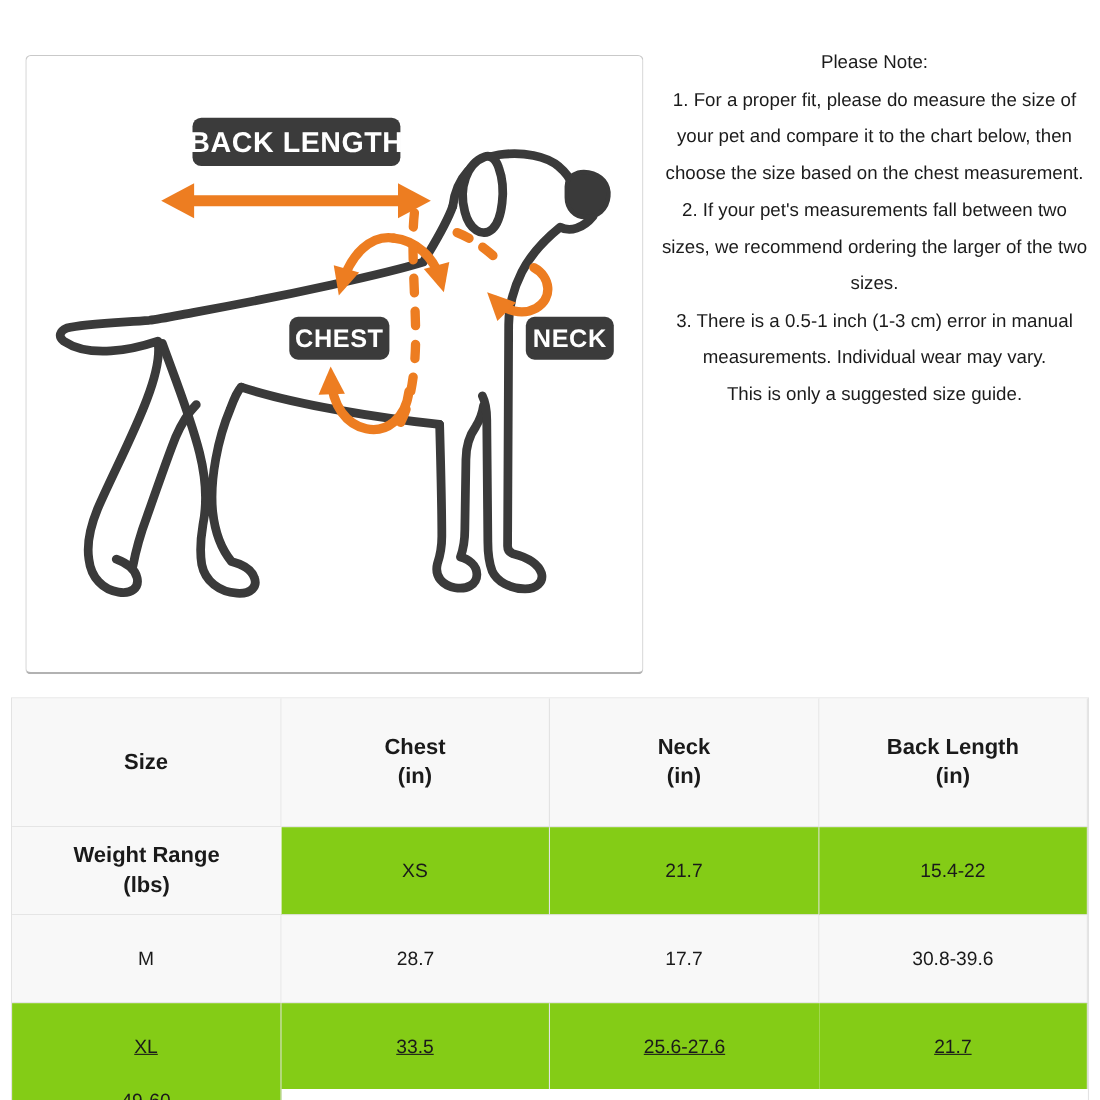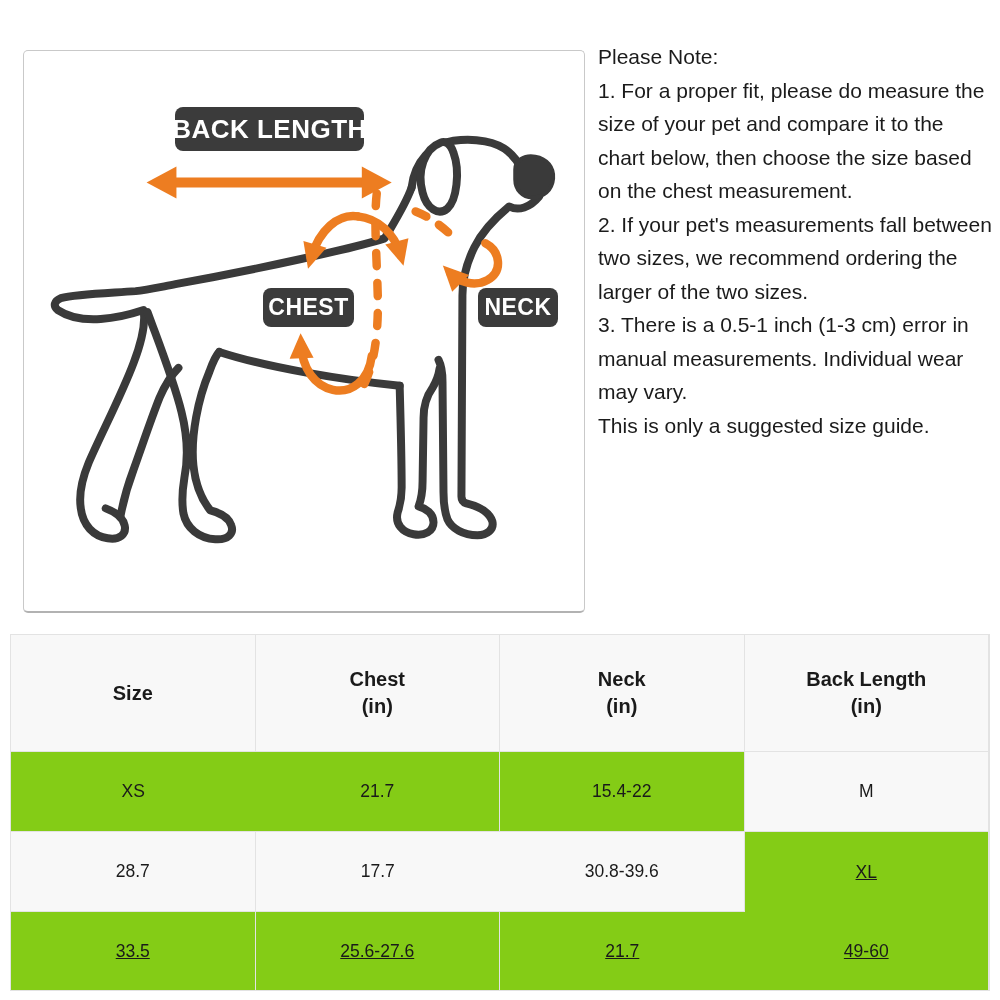--- a/index.html
+++ b/index.html
@@ -18,21 +18,21 @@
     position:absolute;background:#3B3B3B;color:#fff;font-weight:bold;
     display:flex;align-items:center;justify-content:center;
     border-radius:8px;letter-spacing:.5px;white-space:nowrap;
   }
   .tag-backlength{left:151px;top:56px;width:189px;height:44px;font-size:26px;}
   .tag-chest{left:239px;top:237px;width:91px;height:39px;font-size:23px;}
   .tag-neck{left:454px;top:237px;width:80px;height:39px;font-size:23px;}
   
   .notes{
     position:absolute;left:598px;top:40px;width:394px;
-    font-size:21px;line-height:33.5px;color:#1b1b1b;
+    font-size:17px;line-height:33.5px;color:#1b1b1b;text-align:center;
   }
   .notes p{margin:0;}
   
   .size-table{
     position:absolute;left:10px;top:634px;width:980px;
     display:grid;grid-template-columns:repeat(4,1fr);
     grid-template-rows:117px 80px 80px 78px;
     border:1px solid #E3E3E3;box-sizing:border-box;
   }
   .cell{
@@ -158,20 +158,24 @@
       <div>(in)</div>
     </div>
     <div class="cell head">
       <div>Neck</div>
       <div>(in)</div>
     </div>
     <div class="cell head">
       <div>Back Length</div>
       <div>(in)</div>
     </div>
+    <div class="cell head">
+      <div>Weight Range</div>
+      <div>(lbs)</div>
+    </div>
 
     <div class="cell data">XS</div>
     <div class="cell data">21.7</div>
     <div class="cell data">15.4-22</div>
 
     <div class="cell data alt">M</div>
     <div class="cell data alt">28.7</div>
     <div class="cell data alt">17.7</div>
     <div class="cell data alt">30.8-39.6</div>
 

